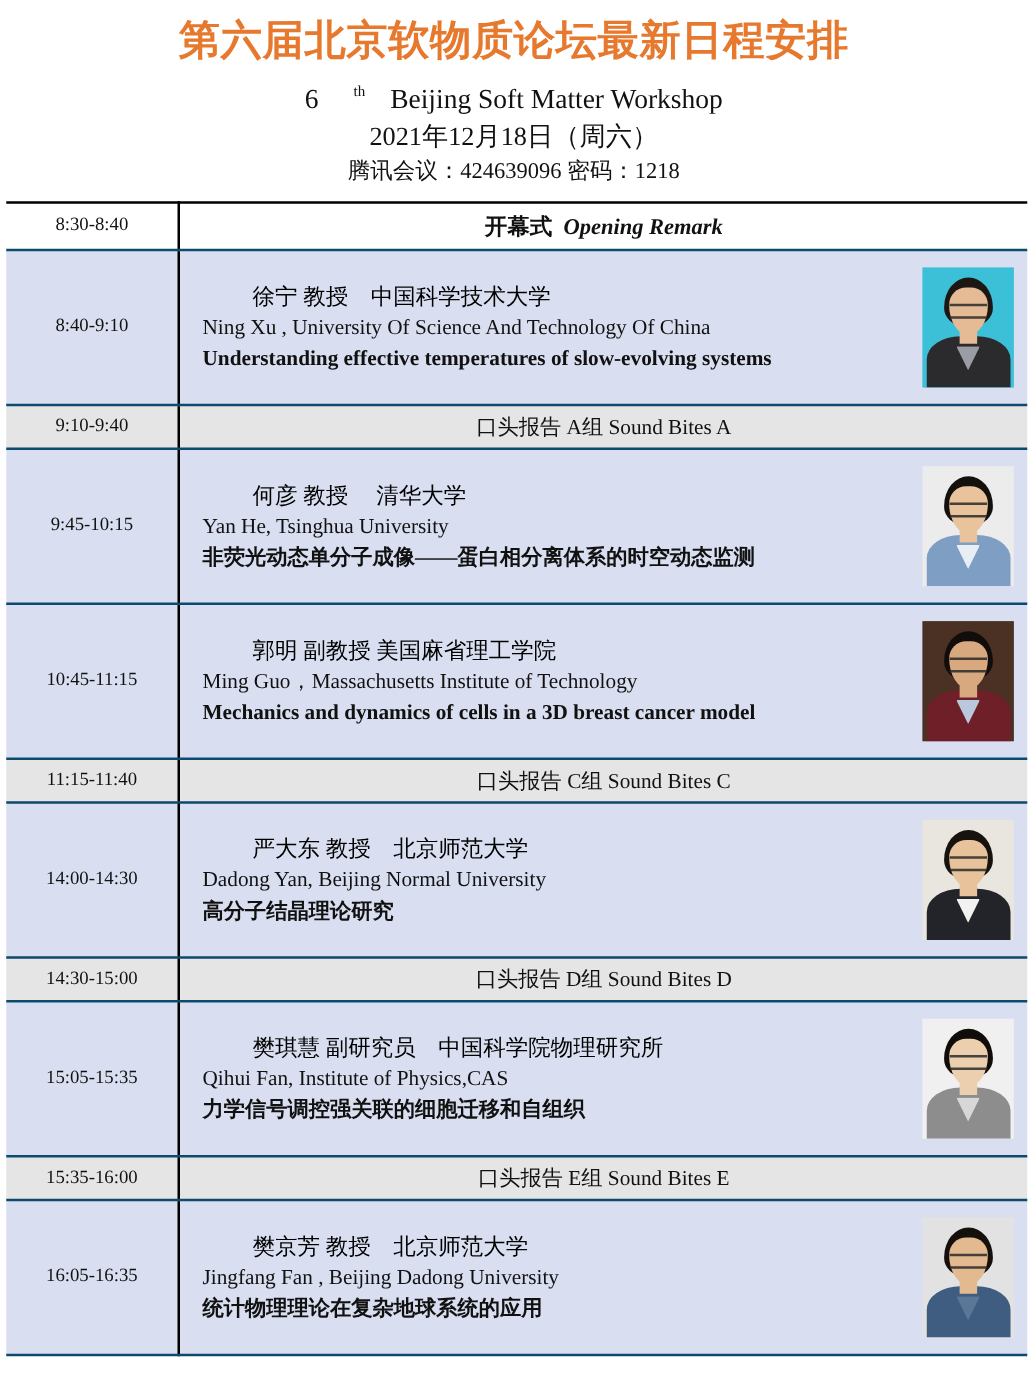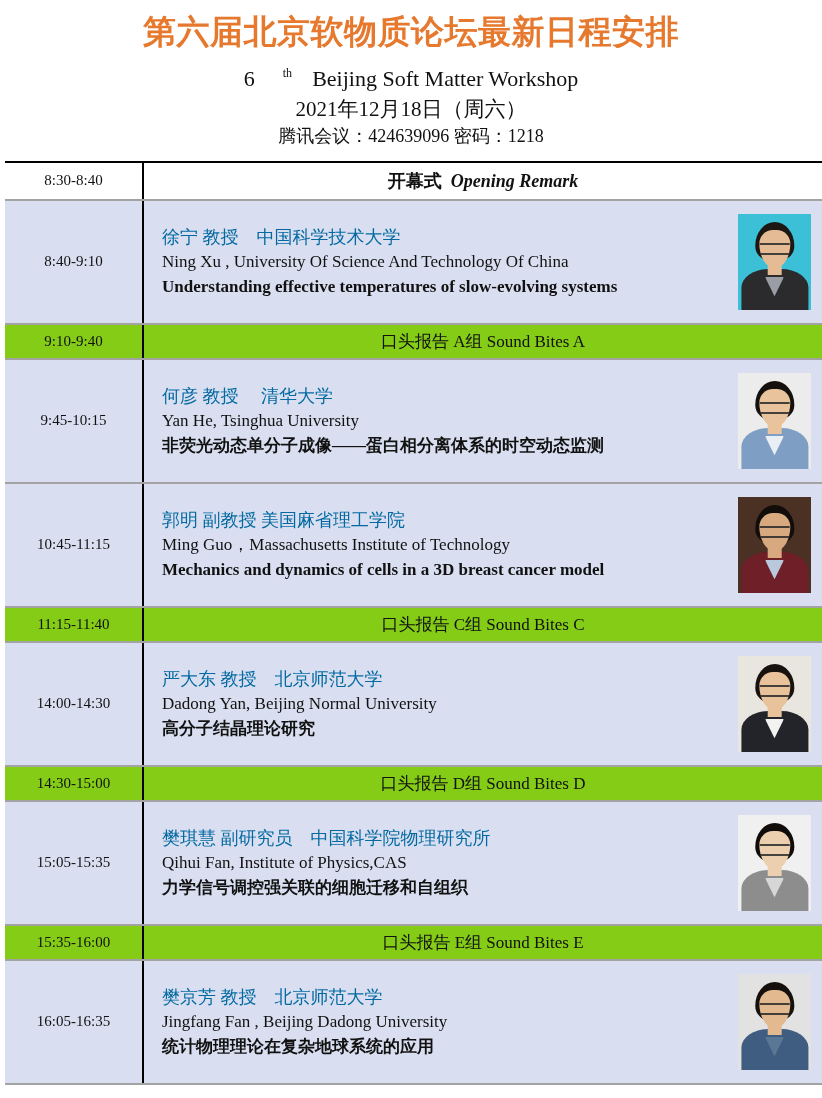--- a/index.html
+++ b/index.html
@@ -58,21 +58,21 @@
 
   
   .sched {
     width: 817px;
     margin-left: 5px;
     border-collapse: collapse;
     table-layout: fixed;
   }
   .sched td {
     border-top: 2px solid #000;
-    border-bottom: 2px solid #a3a3a3;
+    border-bottom: 2px solid #0c4a6e;
     padding: 0;
     vertical-align: middle;
   }
   .col-time { width: 138px; }
   .col-body { width: 679px; }
 
   .time-cell {
     text-align: center;
     font-size: 15px;
     color: #111;
@@ -86,21 +86,21 @@
     padding: 6px 0;
   }
   .ceremony-text {
     font-size: 18px;
     font-weight: bold;
     color: #111;
   }
   .ceremony-text .en { font-style: italic; text-align: right; }
 
   
-  tr.bite { background: #84cc16; border-radius: 11px; }
+  tr.bite { background: #e5e5e5; border-radius: 11px; }
   tr.bite td.center-cell {
     text-align: center;
     padding: 5px 0;
   }
   .bite-text {
     font-size: 17px;
     color: #111;
   }
 
   
@@ -111,23 +111,24 @@
     min-height: 114px;
     padding: 4px 0 4px 0;
   }
   .talk-text {
     flex: 1 1 auto;
     padding-left: 18px;
     padding-right: 8px;
   }
   .line-cn-name {
     font-size: 18px;
-    color: #0369a1;
+    color: #000000;
     line-height: 1.45;
     white-space: nowrap;
+    margin-left: 40px;
   }
   .line-en-name {
     font-size: 17px;
     color: #111;
     line-height: 1.45;
     white-space: nowrap;
   }
   .line-title {
     font-size: 17px;
     font-weight: bold;

